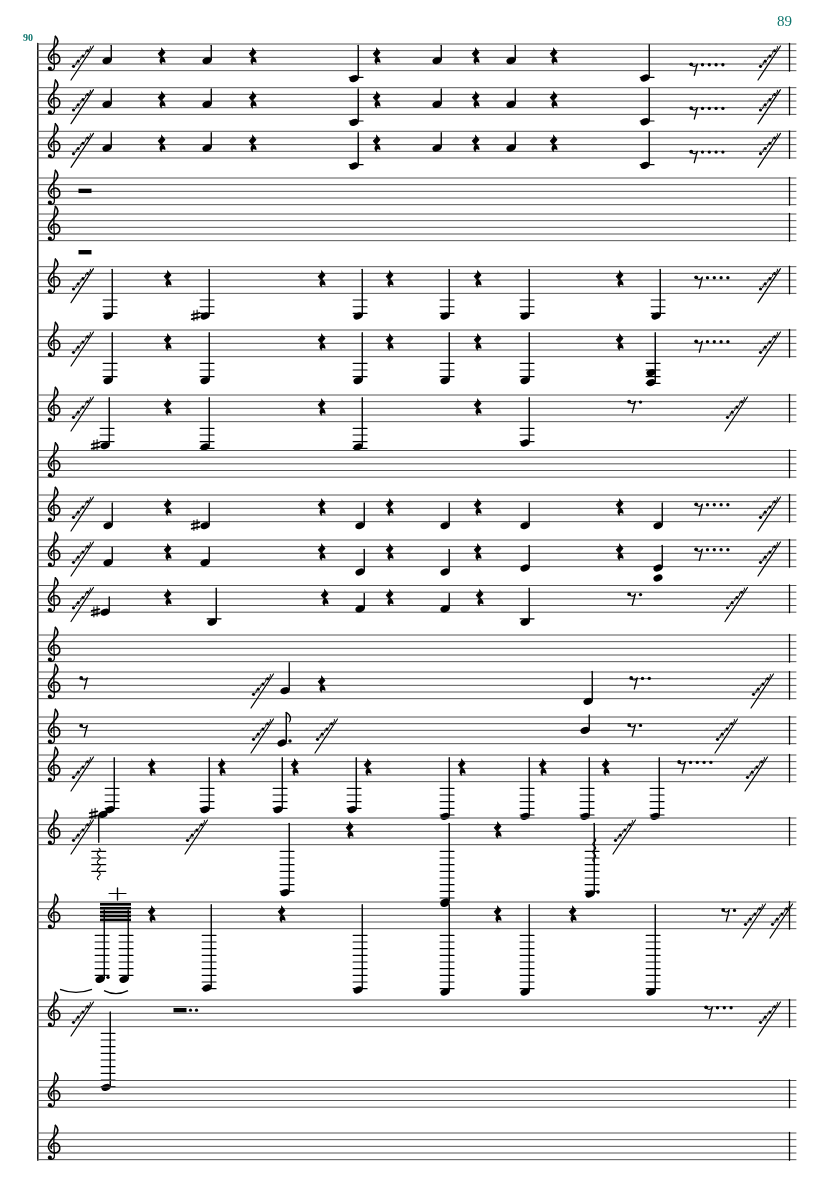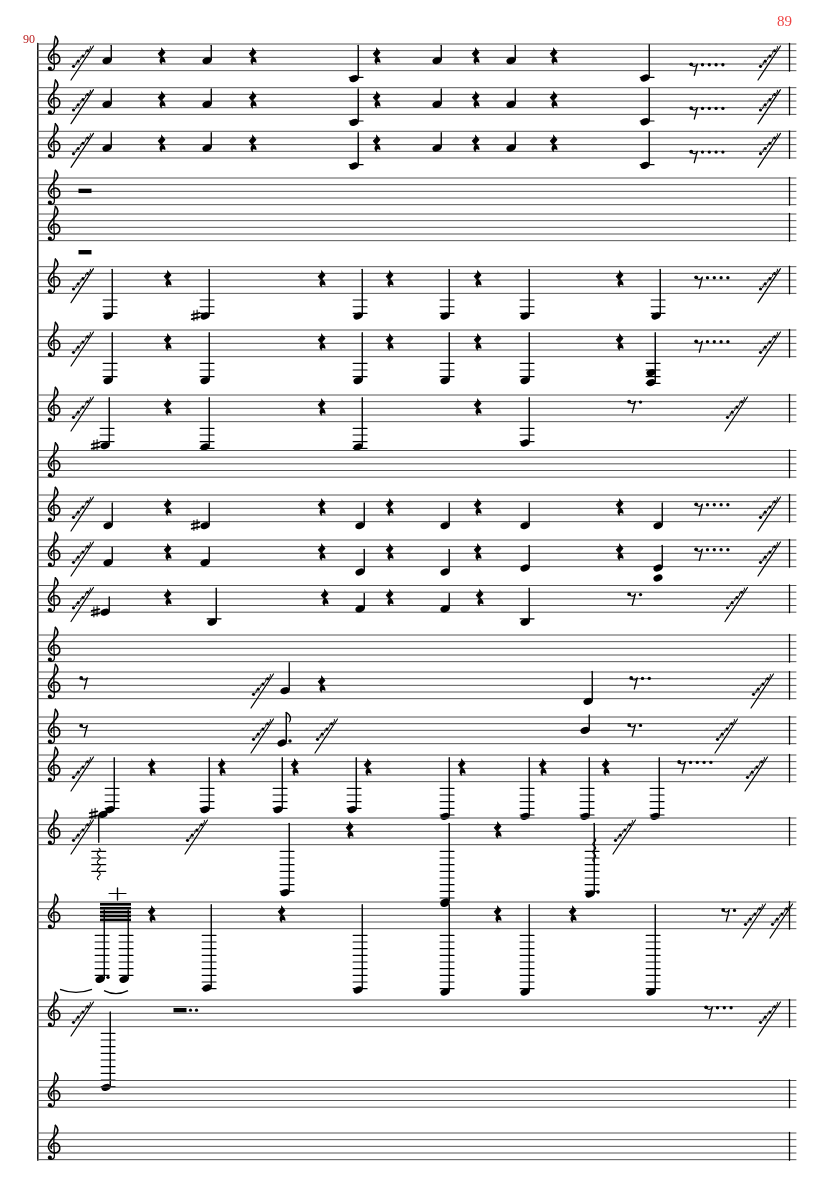--- a/index.html
+++ b/index.html
@@ -1,19 +1,19 @@
 <!DOCTYPE html>
 <html><head>
 <meta charset="utf-8">
 <style>
   html,body{margin:0;padding:0;background:#e8e8e8;}
   .page{position:relative;width:835px;height:1181px;background:#ffffff;overflow:hidden;
         font-family:"Liberation Serif", serif;}
-  .pagenum{position:absolute;color:#ef4444;font-size:15px;line-height:1;}
-  .measurenum{position:absolute;color:#b91c1c;font-size:12px;line-height:1;}
+  .pagenum{position:absolute;color:#0f766e;font-size:15px;line-height:1;}
+  .measurenum{position:absolute;color:#0f766e;font-size:10px;line-height:1;font-weight:bold;}
   #score-svg{position:absolute;left:0;top:0;}
 </style>
 </head>
 <body>
 
 <div class="page">
   <div class="measurenum" style="left:23px;top:33px;">90</div>
   <div class="pagenum" style="left:777px;top:14px;">89</div>
   <div id="score-holder">
       <svg id="score-svg" width="835" height="1181" viewBox="0 0 835 1181">

